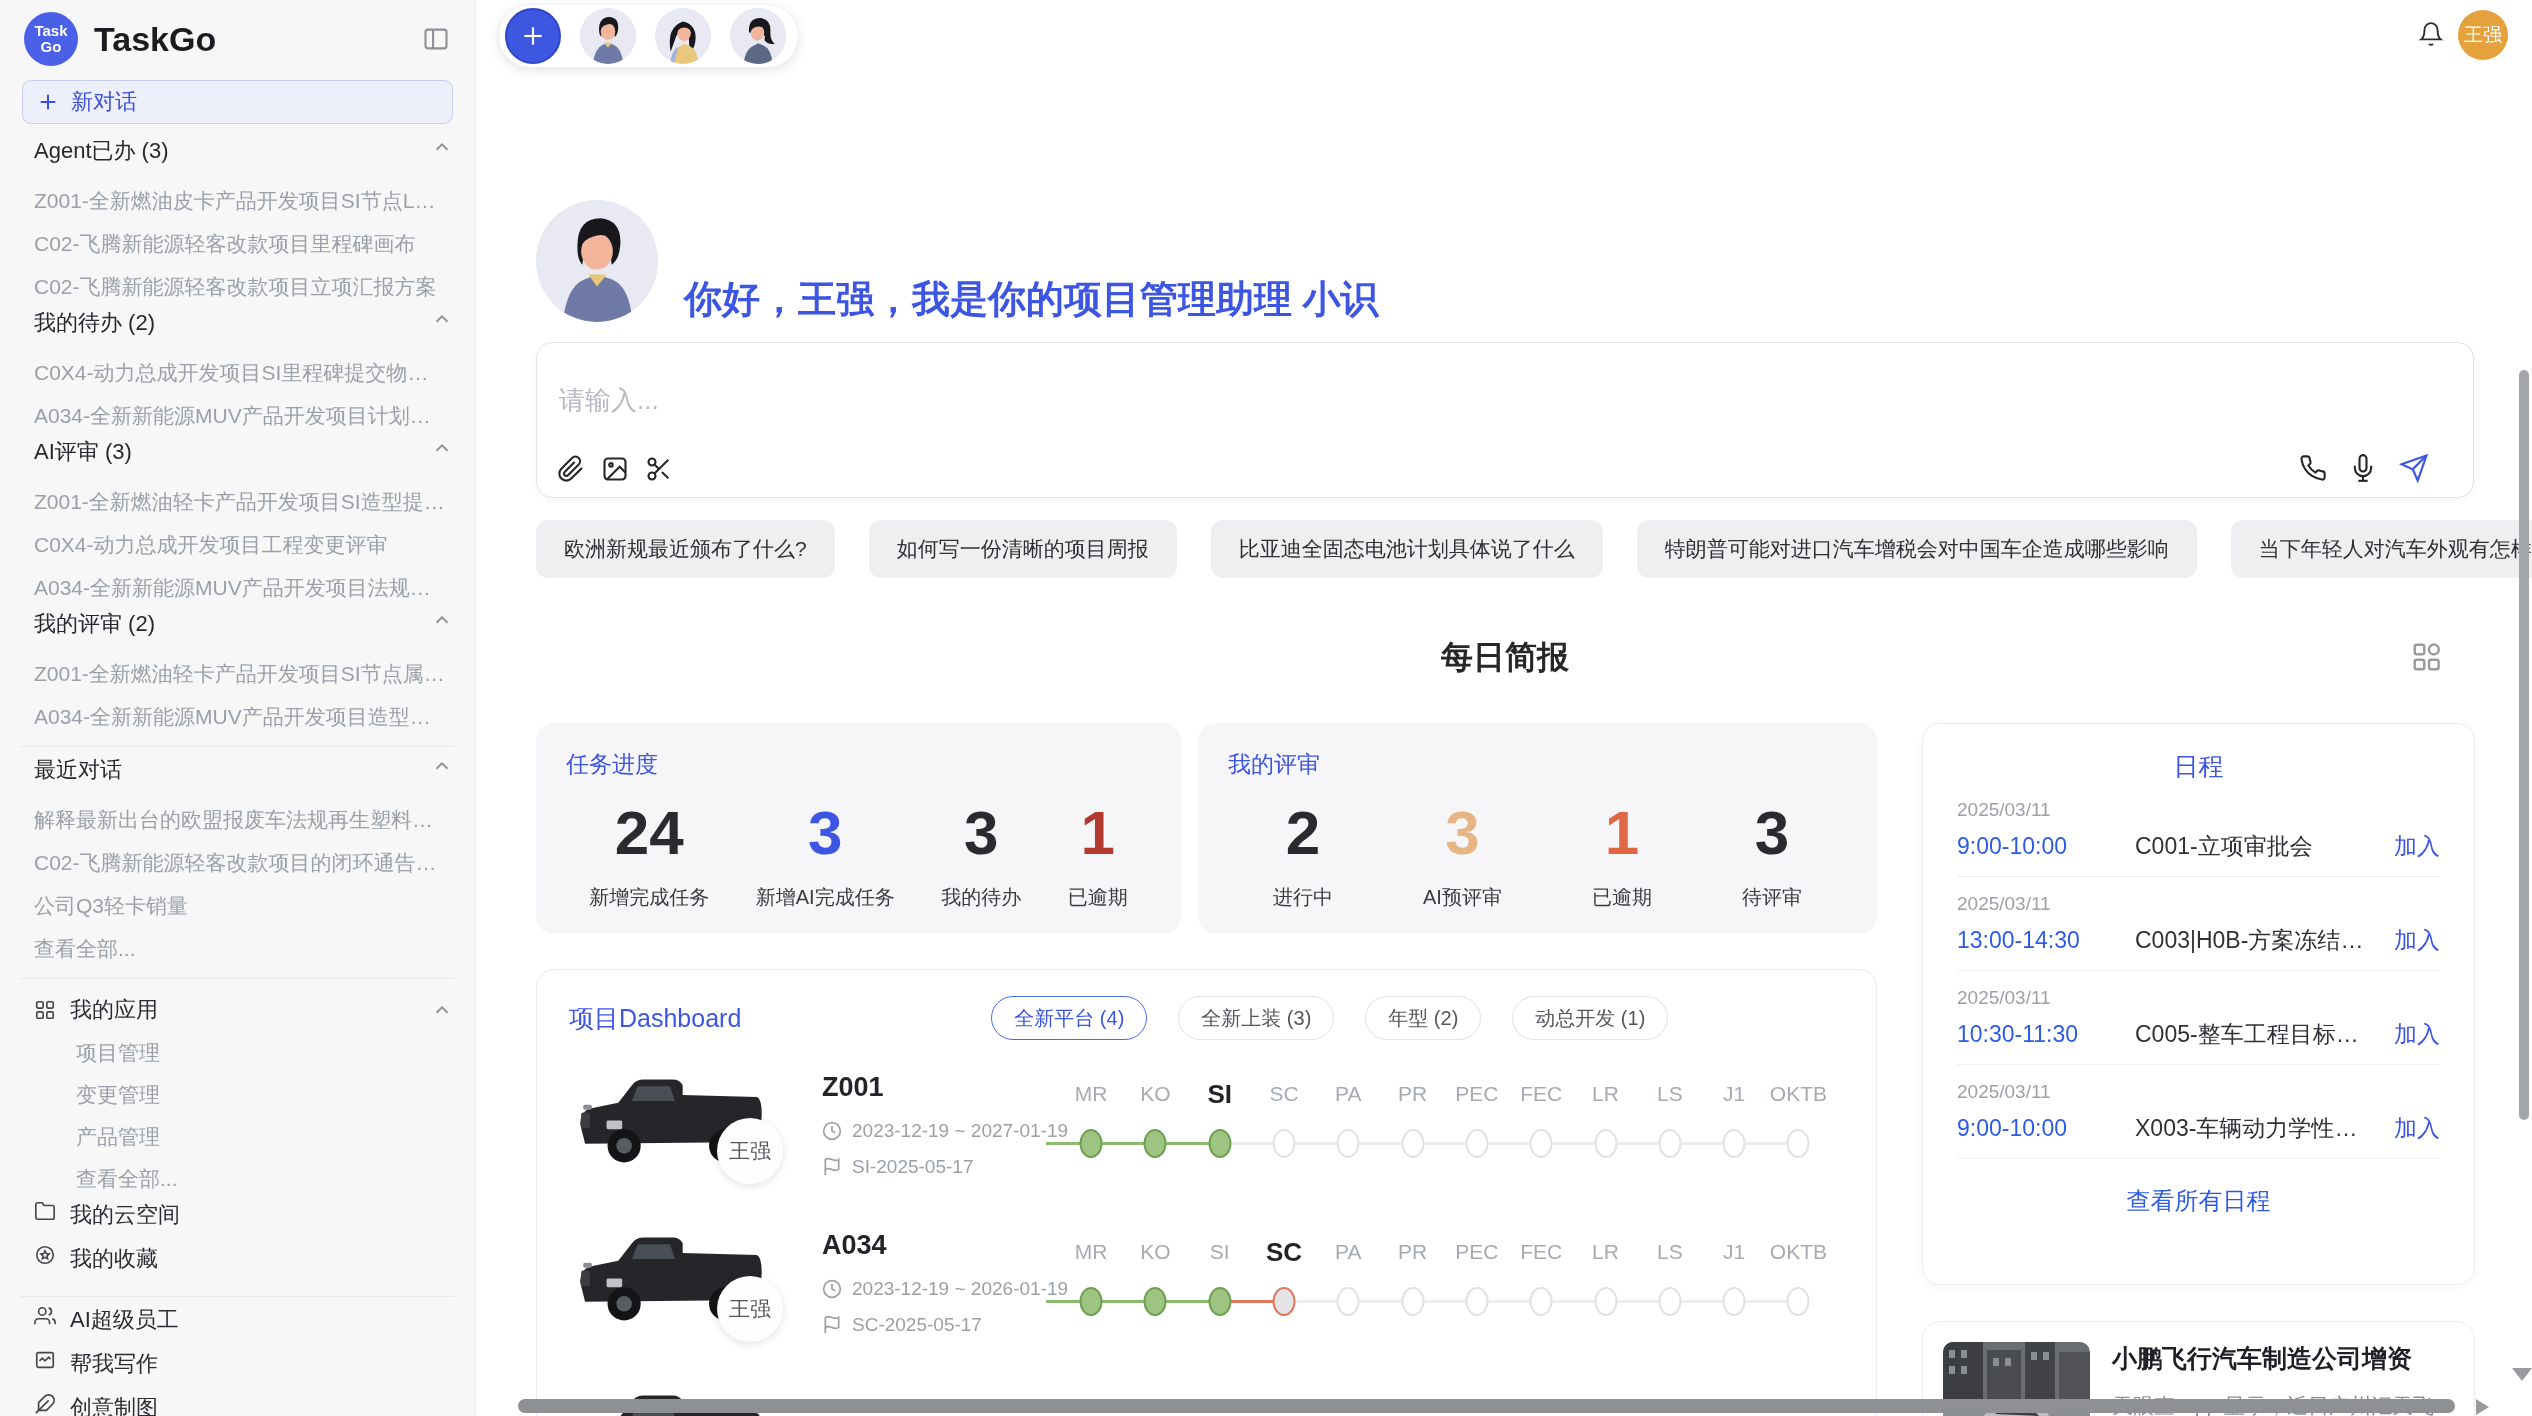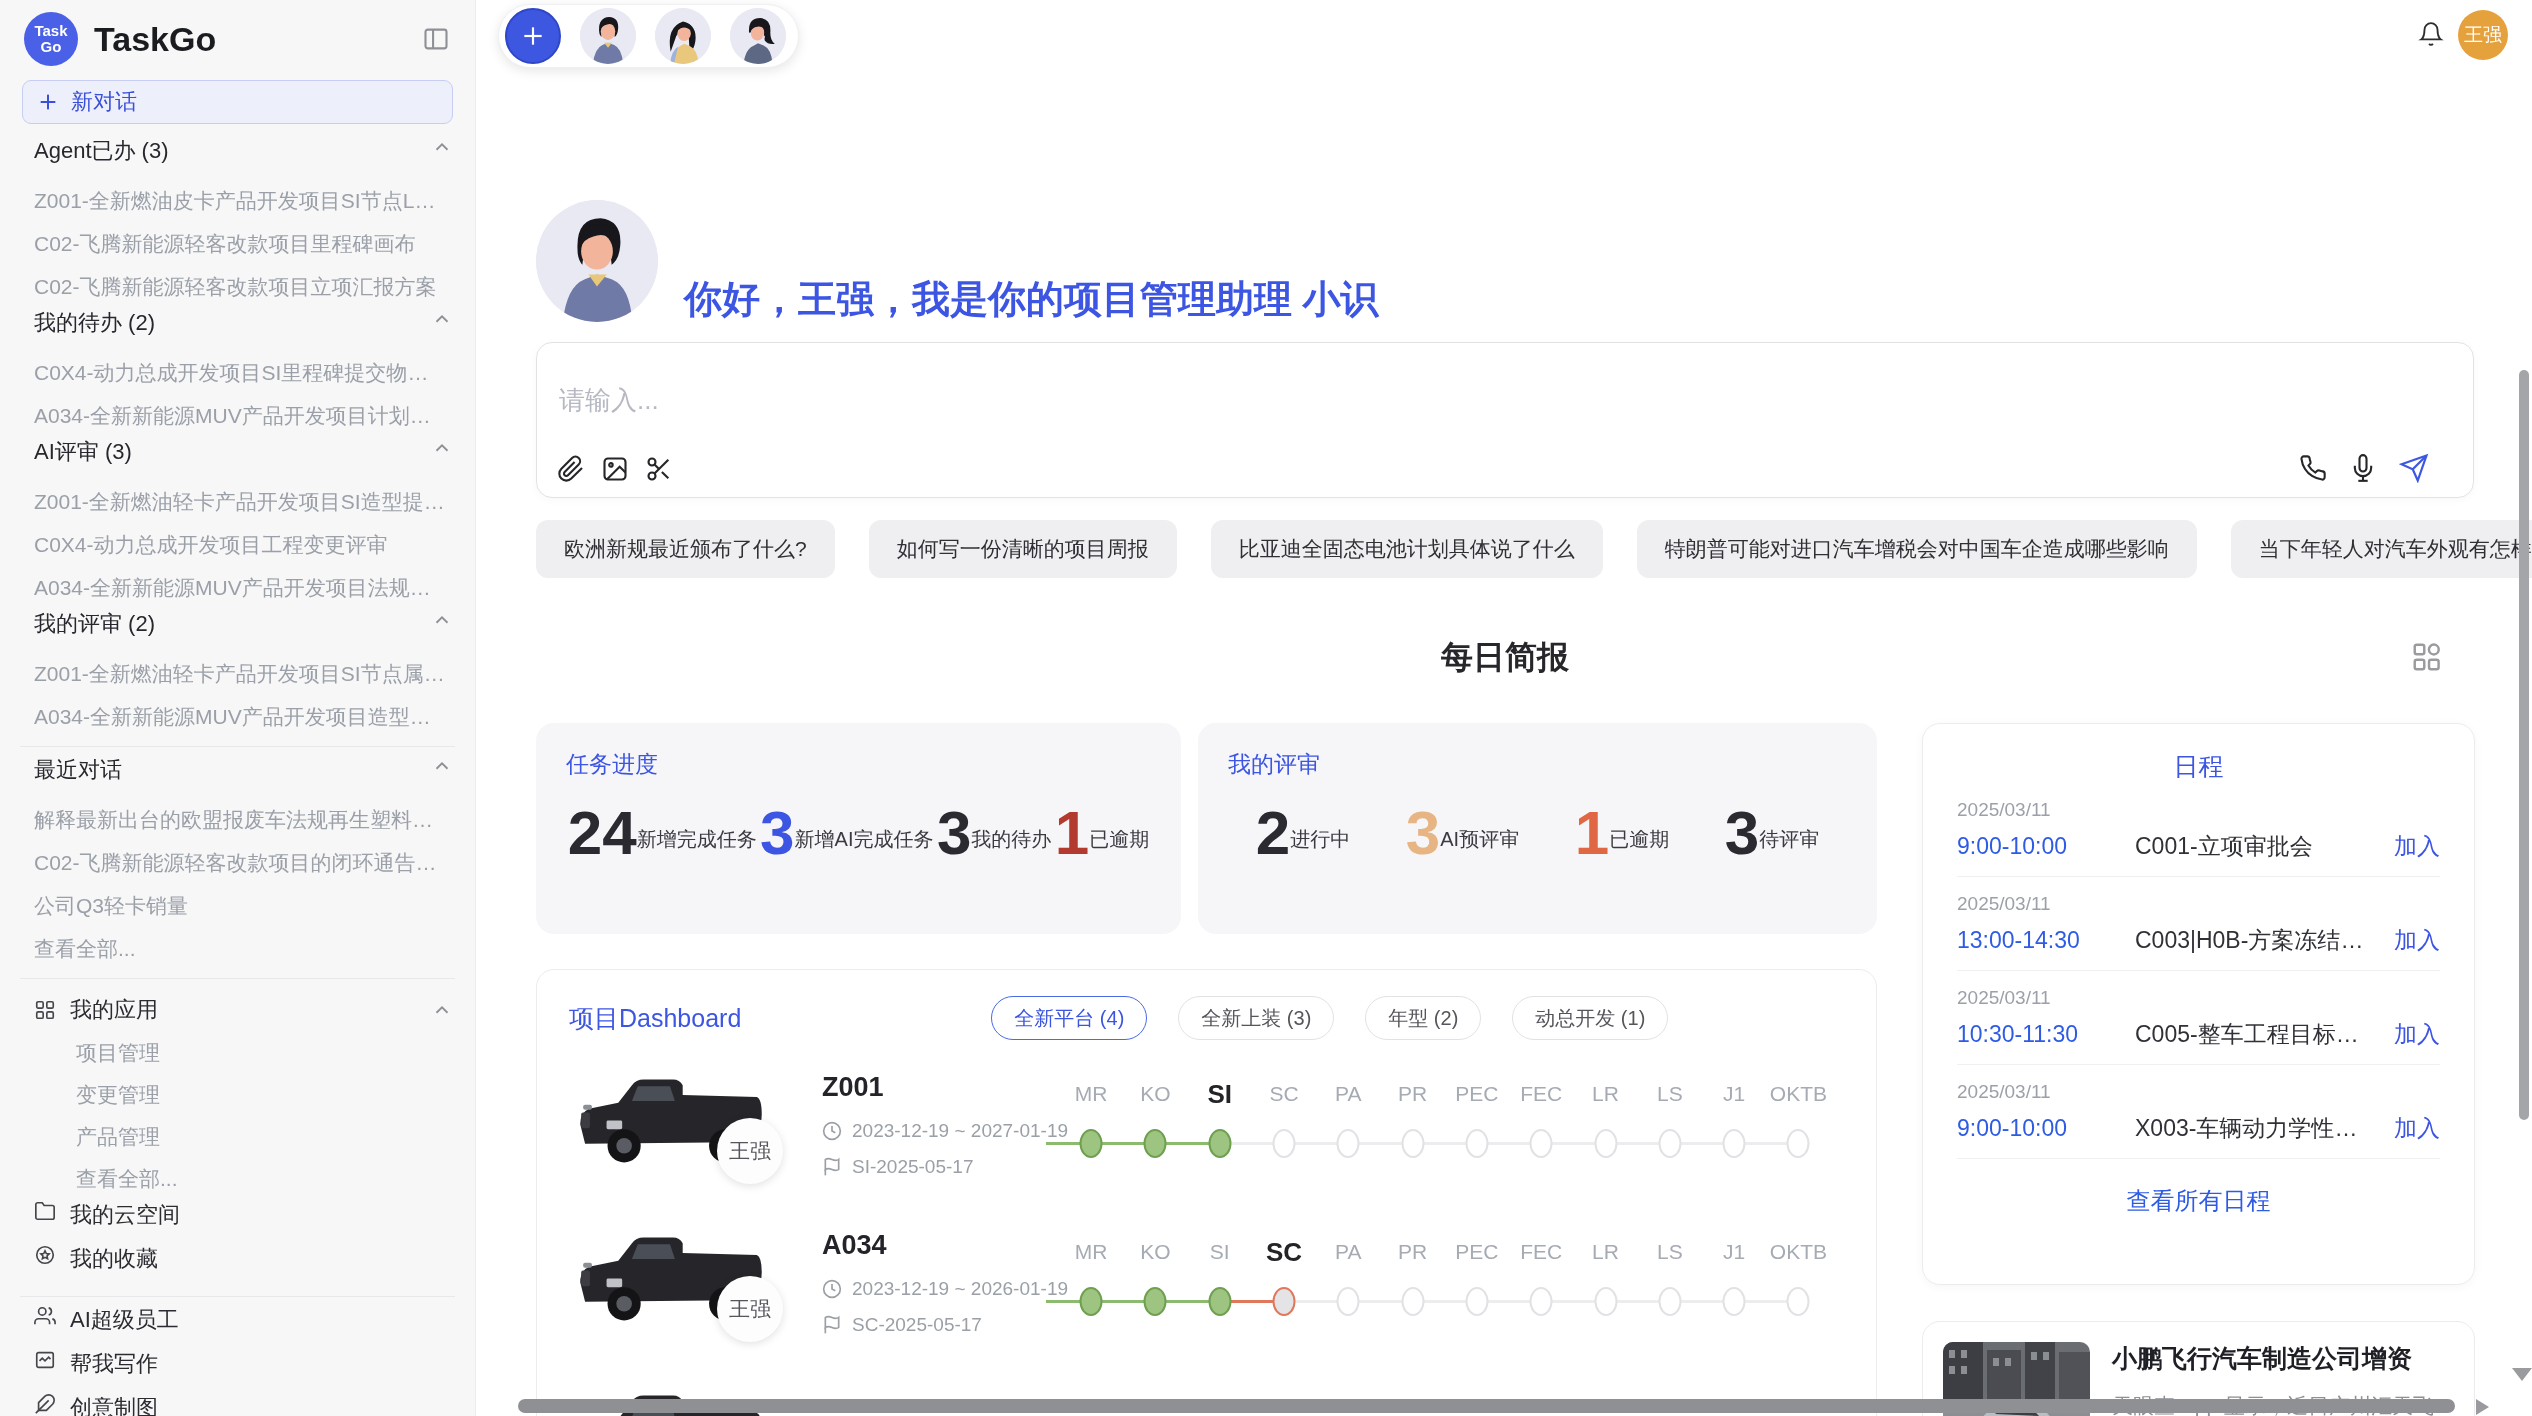--- a/index.html
+++ b/index.html
@@ -67,21 +67,21 @@
 
   .brief-title { position:absolute; left:60px; top:636px; width:1938px; text-align:center;
     font-size:32px; font-weight:700; color:#26262b; }
   .brief-grid-btn { position:absolute; left:1936px; top:642px; color:#9a9b9f; cursor:pointer; }
 
   .stat-card { position:absolute; top:723px; height:211px; background:#f6f6f8; border-radius:18px; padding:26px 30px; }
   .stat-card.c1 { left:60px; width:645px; }
   .stat-card.c2 { left:722px; width:679px; }
   .stat-card-title { font-size:23px; color:#3c55e2; }
   .stat-row { display:flex; justify-content:space-around; margin-top:14px; }
-  .stat { display:flex; flex-direction:row; align-items:center; }
+  .stat { display:flex; flex-direction:column; align-items:center; }
   .stat-value { font-size:62px; font-weight:600; color:#2a2a30; line-height:78px; }
   .stat-label { font-size:20px; color:#3a3b40; margin-top:12px; }
 
   .dash-card { position:absolute; left:60px; top:969px; width:1341px; height:560px;
     background:#fff; border:1px solid #ececee; border-radius:18px; }
   .dash-head { position:absolute; left:32px; top:26px; display:flex; align-items:center; gap:40px; }
   .dash-title { font-size:25px; color:#3c55e2; }
   .dash-tabs { display:flex; gap:31px; margin-left:210px; }
   .dtab { height:44px; border-radius:22px; border:1px solid #e2e2e4; color:#55565c;
     font-size:20px; display:flex; align-items:center; padding:0 22px; background:#fff; cursor:pointer; white-space:nowrap; }

